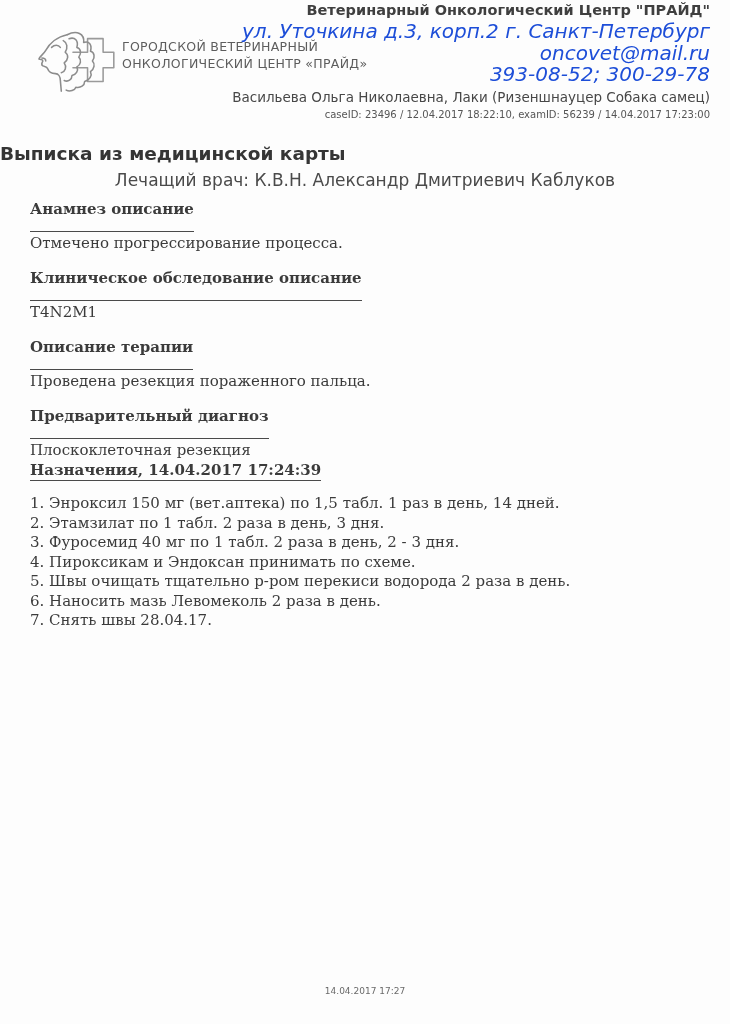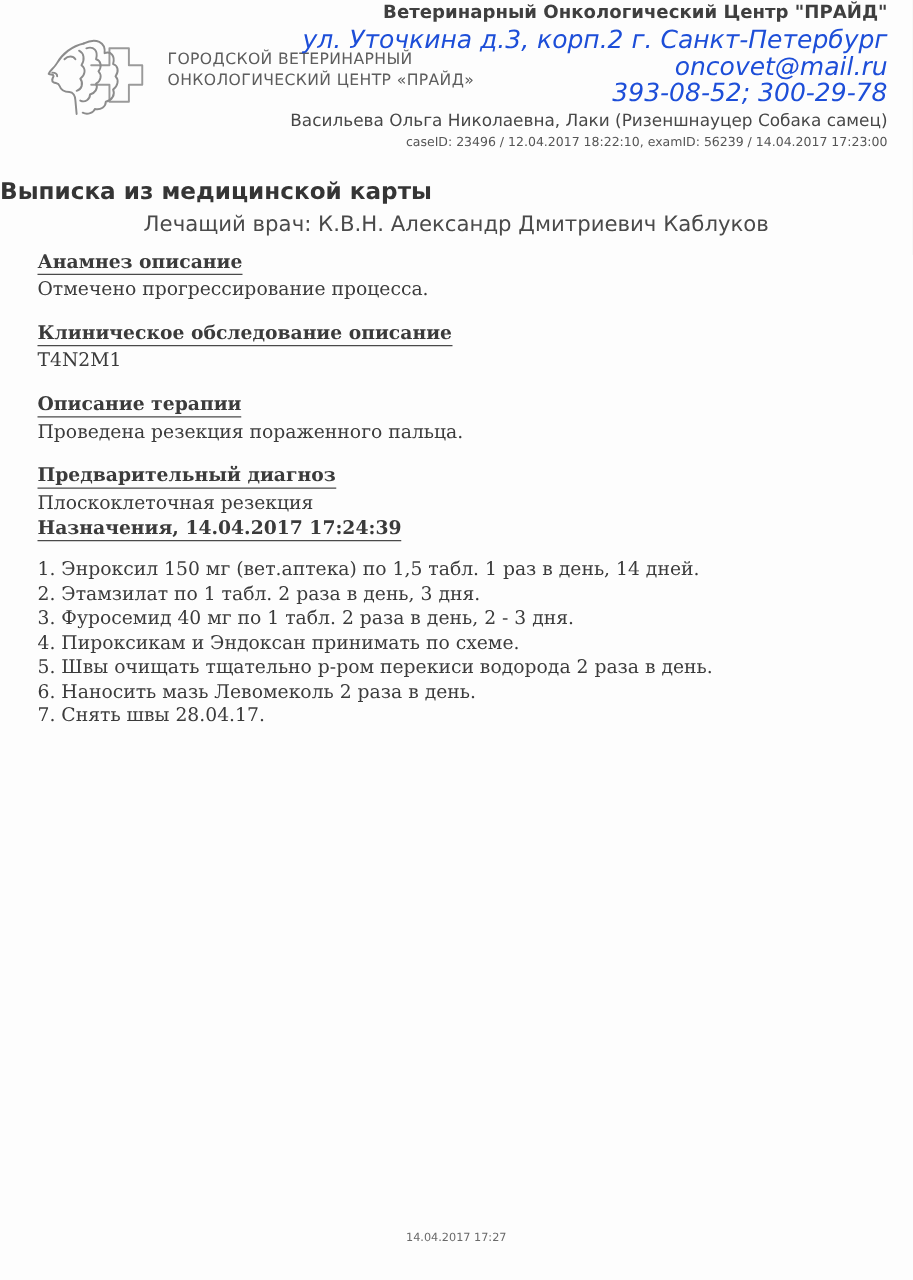--- a/index.html
+++ b/index.html
@@ -12,21 +12,21 @@
     position:relative;
     width:730px;height:1024px;
     background:#fdfdfd;
     overflow:hidden;
     color:#3d3d3d;
   }
 
   
   .header-left{
     position:absolute;left:28px;top:26px;
-    display:flex;align-items:flex-start;gap:18px;
+    display:flex;align-items:flex-start;gap:6px;
   }
   .logo{width:88px;height:70px;flex:0 0 auto;}
   .org-name{
     margin-top:12px;
     font-size:12.5px;line-height:17px;
     color:#5d5d5d;letter-spacing:.3px;
     white-space:nowrap;
   }
   .header-right{
     position:absolute;right:20px;top:0;
@@ -61,21 +61,21 @@
   .content{
     position:absolute;left:30px;top:200px;width:560px;
     font-family:"DejaVu Serif", serif;
     font-size:15px;line-height:18px;color:#3b3b3b;
   }
   .section{margin-bottom:16px;}
   .section-title{
     font-weight:bold;
     display:inline-block;
     border-bottom:1.5px solid #4a4a4a;
-    padding-bottom:1px;
+    padding-bottom:13px;
     margin-bottom:2px;
   }
   .section-body{line-height:19px;}
   .section.tight{margin-bottom:1px;}
   .rx-title{
     font-weight:bold;
     display:inline-block;
     border-bottom:1.5px solid #4a4a4a;
     padding-bottom:1px;
   }

